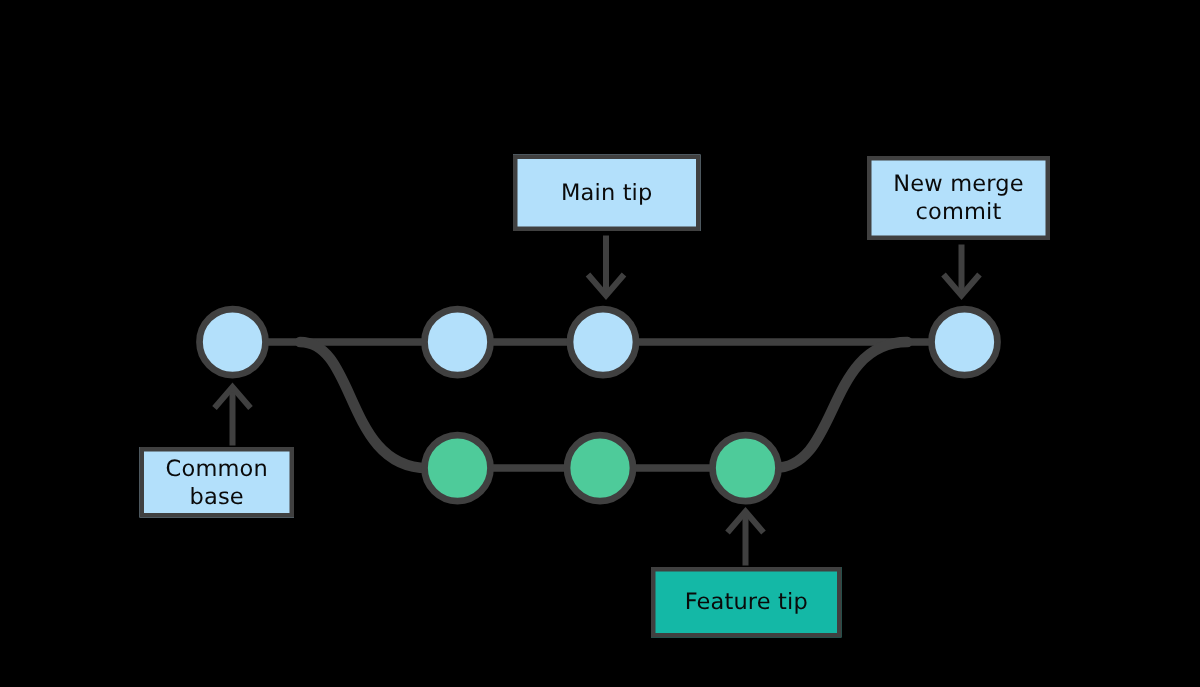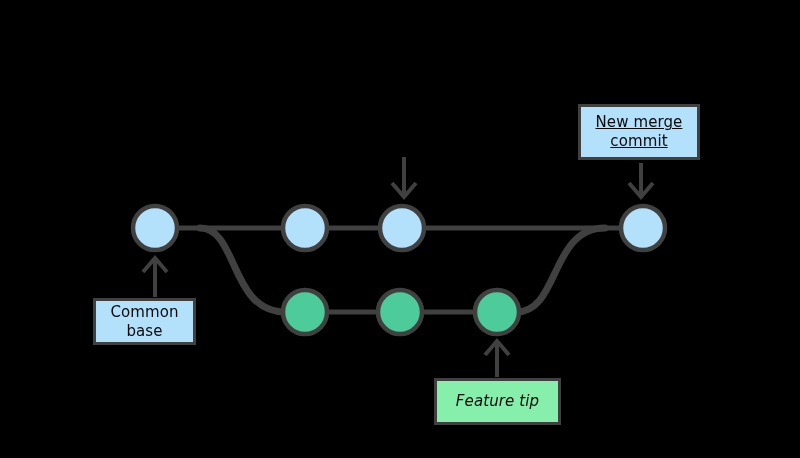--- a/index.html
+++ b/index.html
@@ -29,21 +29,21 @@
     display: flex;
     align-items: center;
     justify-content: center;
     text-align: center;
     color: #0a0a0a;
     font-size: 15px;
     line-height: 1.25;
     letter-spacing: 0.1px;
   }
   .box-blue { background: #b3e0fb; }
-  .box-green { background: #86efac; font-style: italic; }
+  .box-green { background: #14b8a6; }
   .box-label { display: block; }
 </style>
 </head>
 <body>
 
 <div id="canvas">
 
   <svg id="graph" viewBox="0 0 800 458">
 
     <g>
@@ -93,22 +93,25 @@
         <path d="M 497 377 L 497 341"></path>
         <path d="M 485 355 L 497 341 L 509 355"></path>
       </g>
     </g>
   </svg>
 
   <div class="label-box box-blue" style="left:93px; top:298px; width:103px; height:47px;">
     <span class="box-label">Common base</span>
   </div>
 
+  <div class="label-box box-blue" style="left:342px; top:103px; width:125px; height:51px;">
+    <span class="box-label">Main tip</span>
+  </div>
 
-  <div class="label-box box-blue" style="left:578px; top:104px; width:122px; height:56px;text-decoration:underline;">
+  <div class="label-box box-blue" style="left:578px; top:104px; width:122px; height:56px;">
     <span class="box-label">
       <span>New merge</span><br>
       <span>commit</span>
     </span>
   </div>
 
   <div class="label-box box-green" style="left:434px; top:378px; width:127px; height:47px;">
     <span class="box-label">Feature tip</span>
   </div>
 

